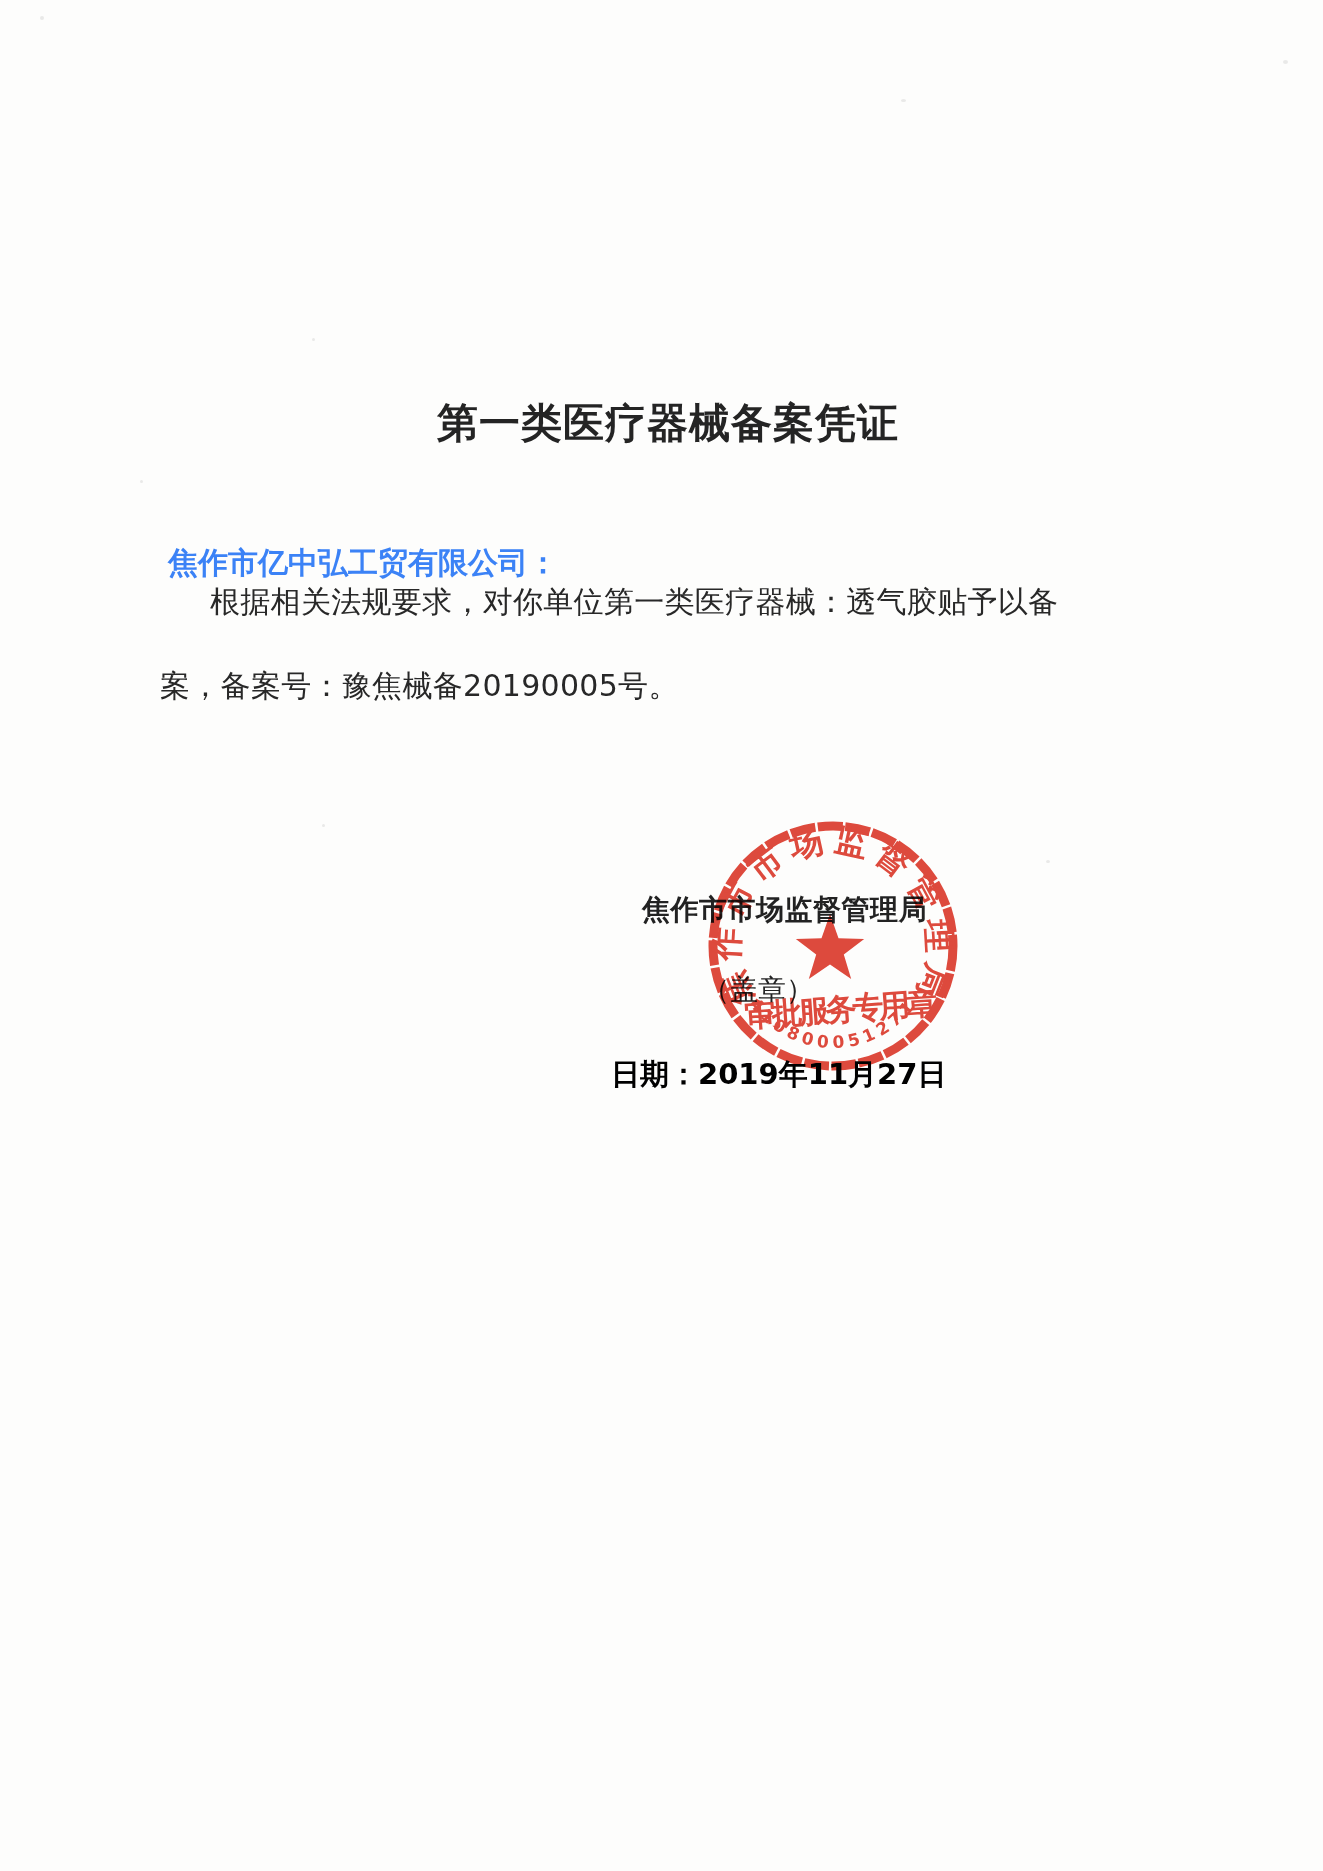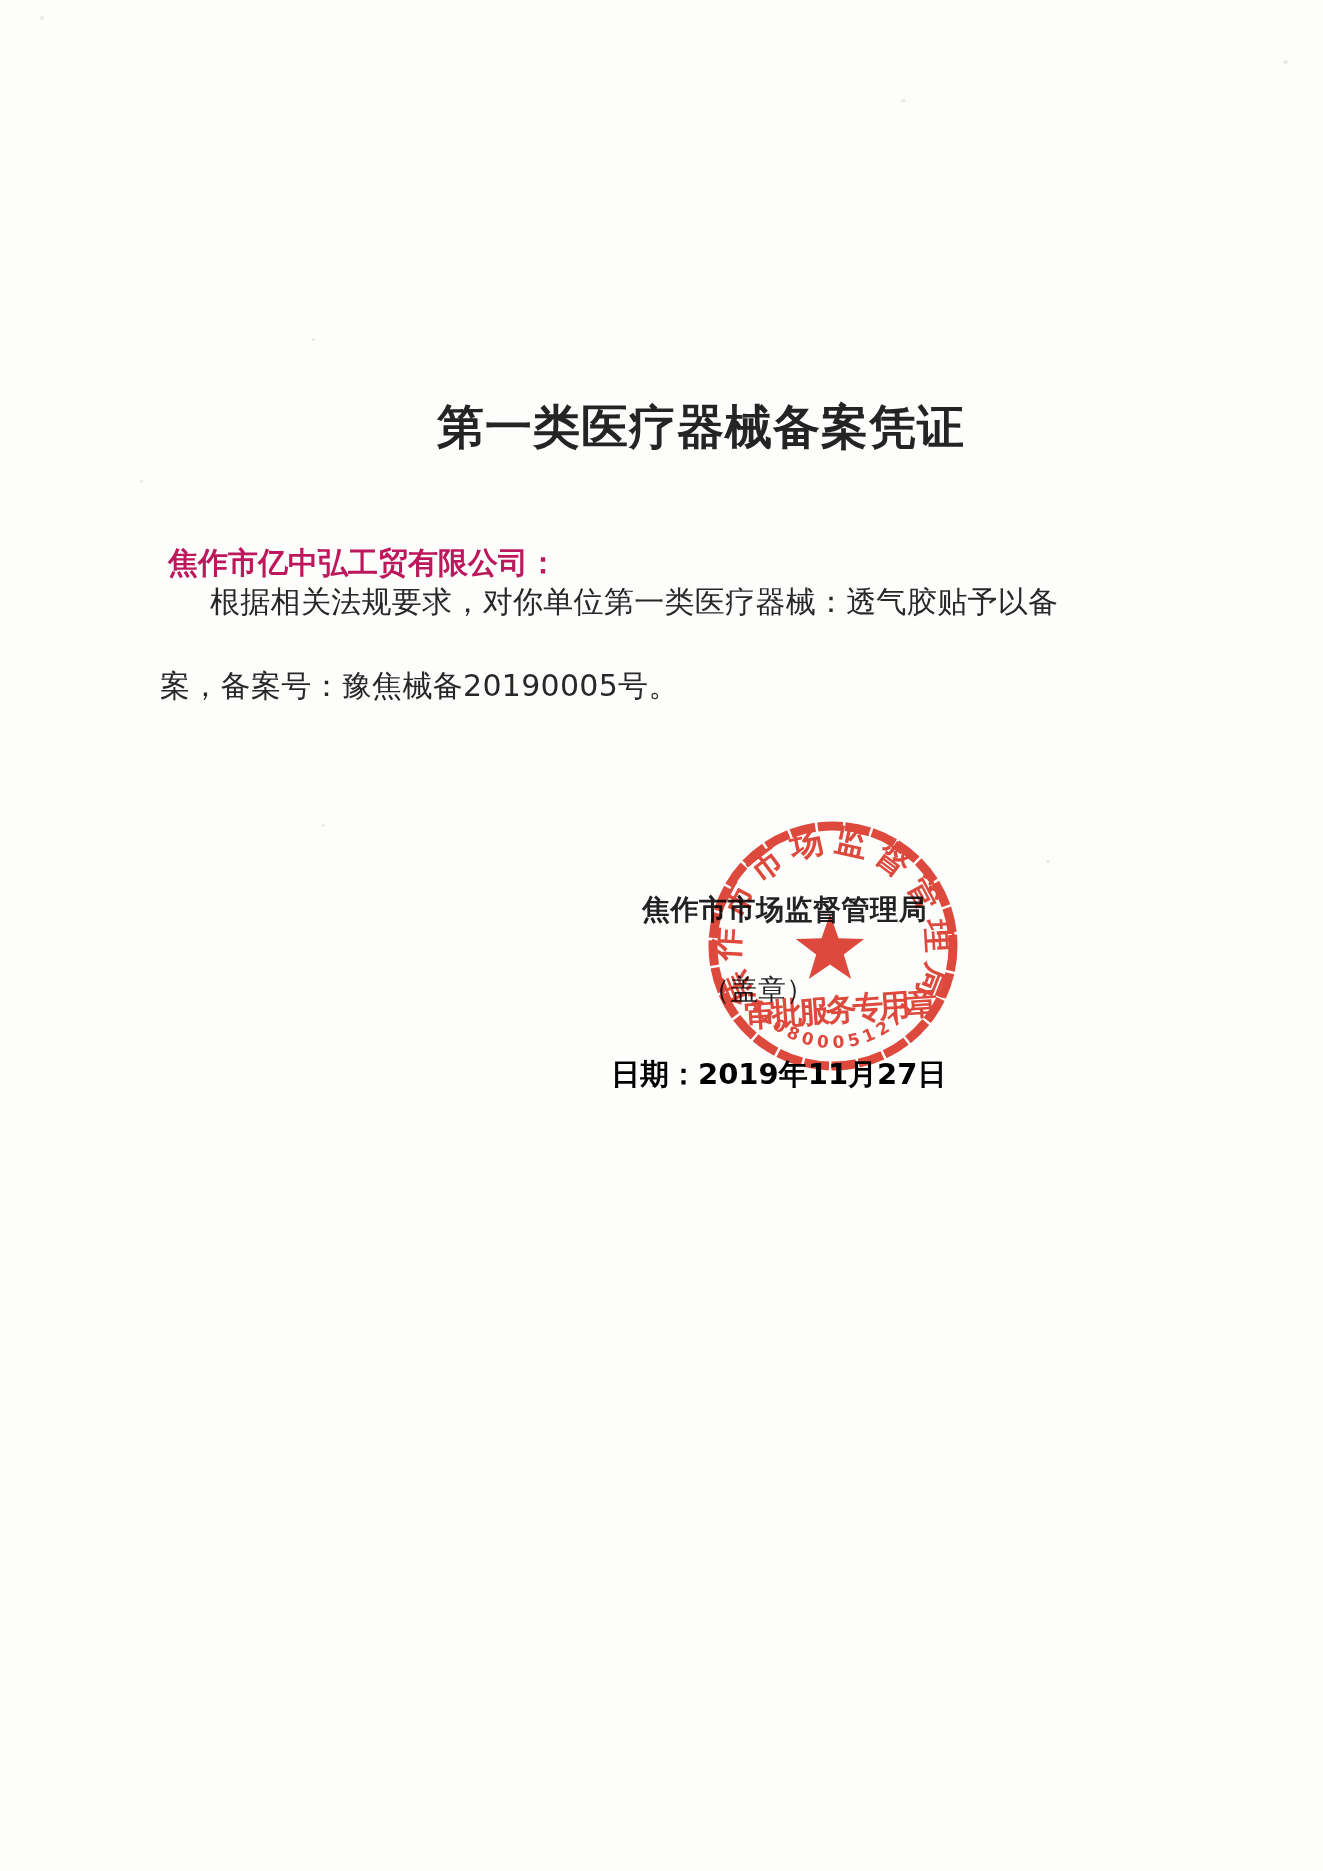--- a/index.html
+++ b/index.html
@@ -9,28 +9,28 @@
     height: 1871px;
     margin: 0 auto;
     background: #fdfdfc;
     overflow: hidden;
     font-family: "DejaVu Sans", "Liberation Sans", sans-serif;
     color: #262626;
   }
   .abs { position: absolute; white-space: nowrap; }
   .title {
     left: 437px; top: 396px;
-    font-size: 47px; font-weight: 600;
+    font-size: 41px; font-weight: 600;
     letter-spacing: 1px;
     color: #242424;
   }
   .salutation {
     left: 168px; top: 543px;
     font-size: 30px; font-weight: 600;
-    color: #be185d;
+    color: #3b82f6;
   }
   .body-line {
     font-size: 30px; font-weight: 500;
     color: #282828;
     letter-spacing: 0.3px;
   }
   .body-line1 { left: 210px; top: 582px; }
   .body-line2 { left: 160px; top: 666px; }
   .issuer {
     left: 642px; top: 891px;

